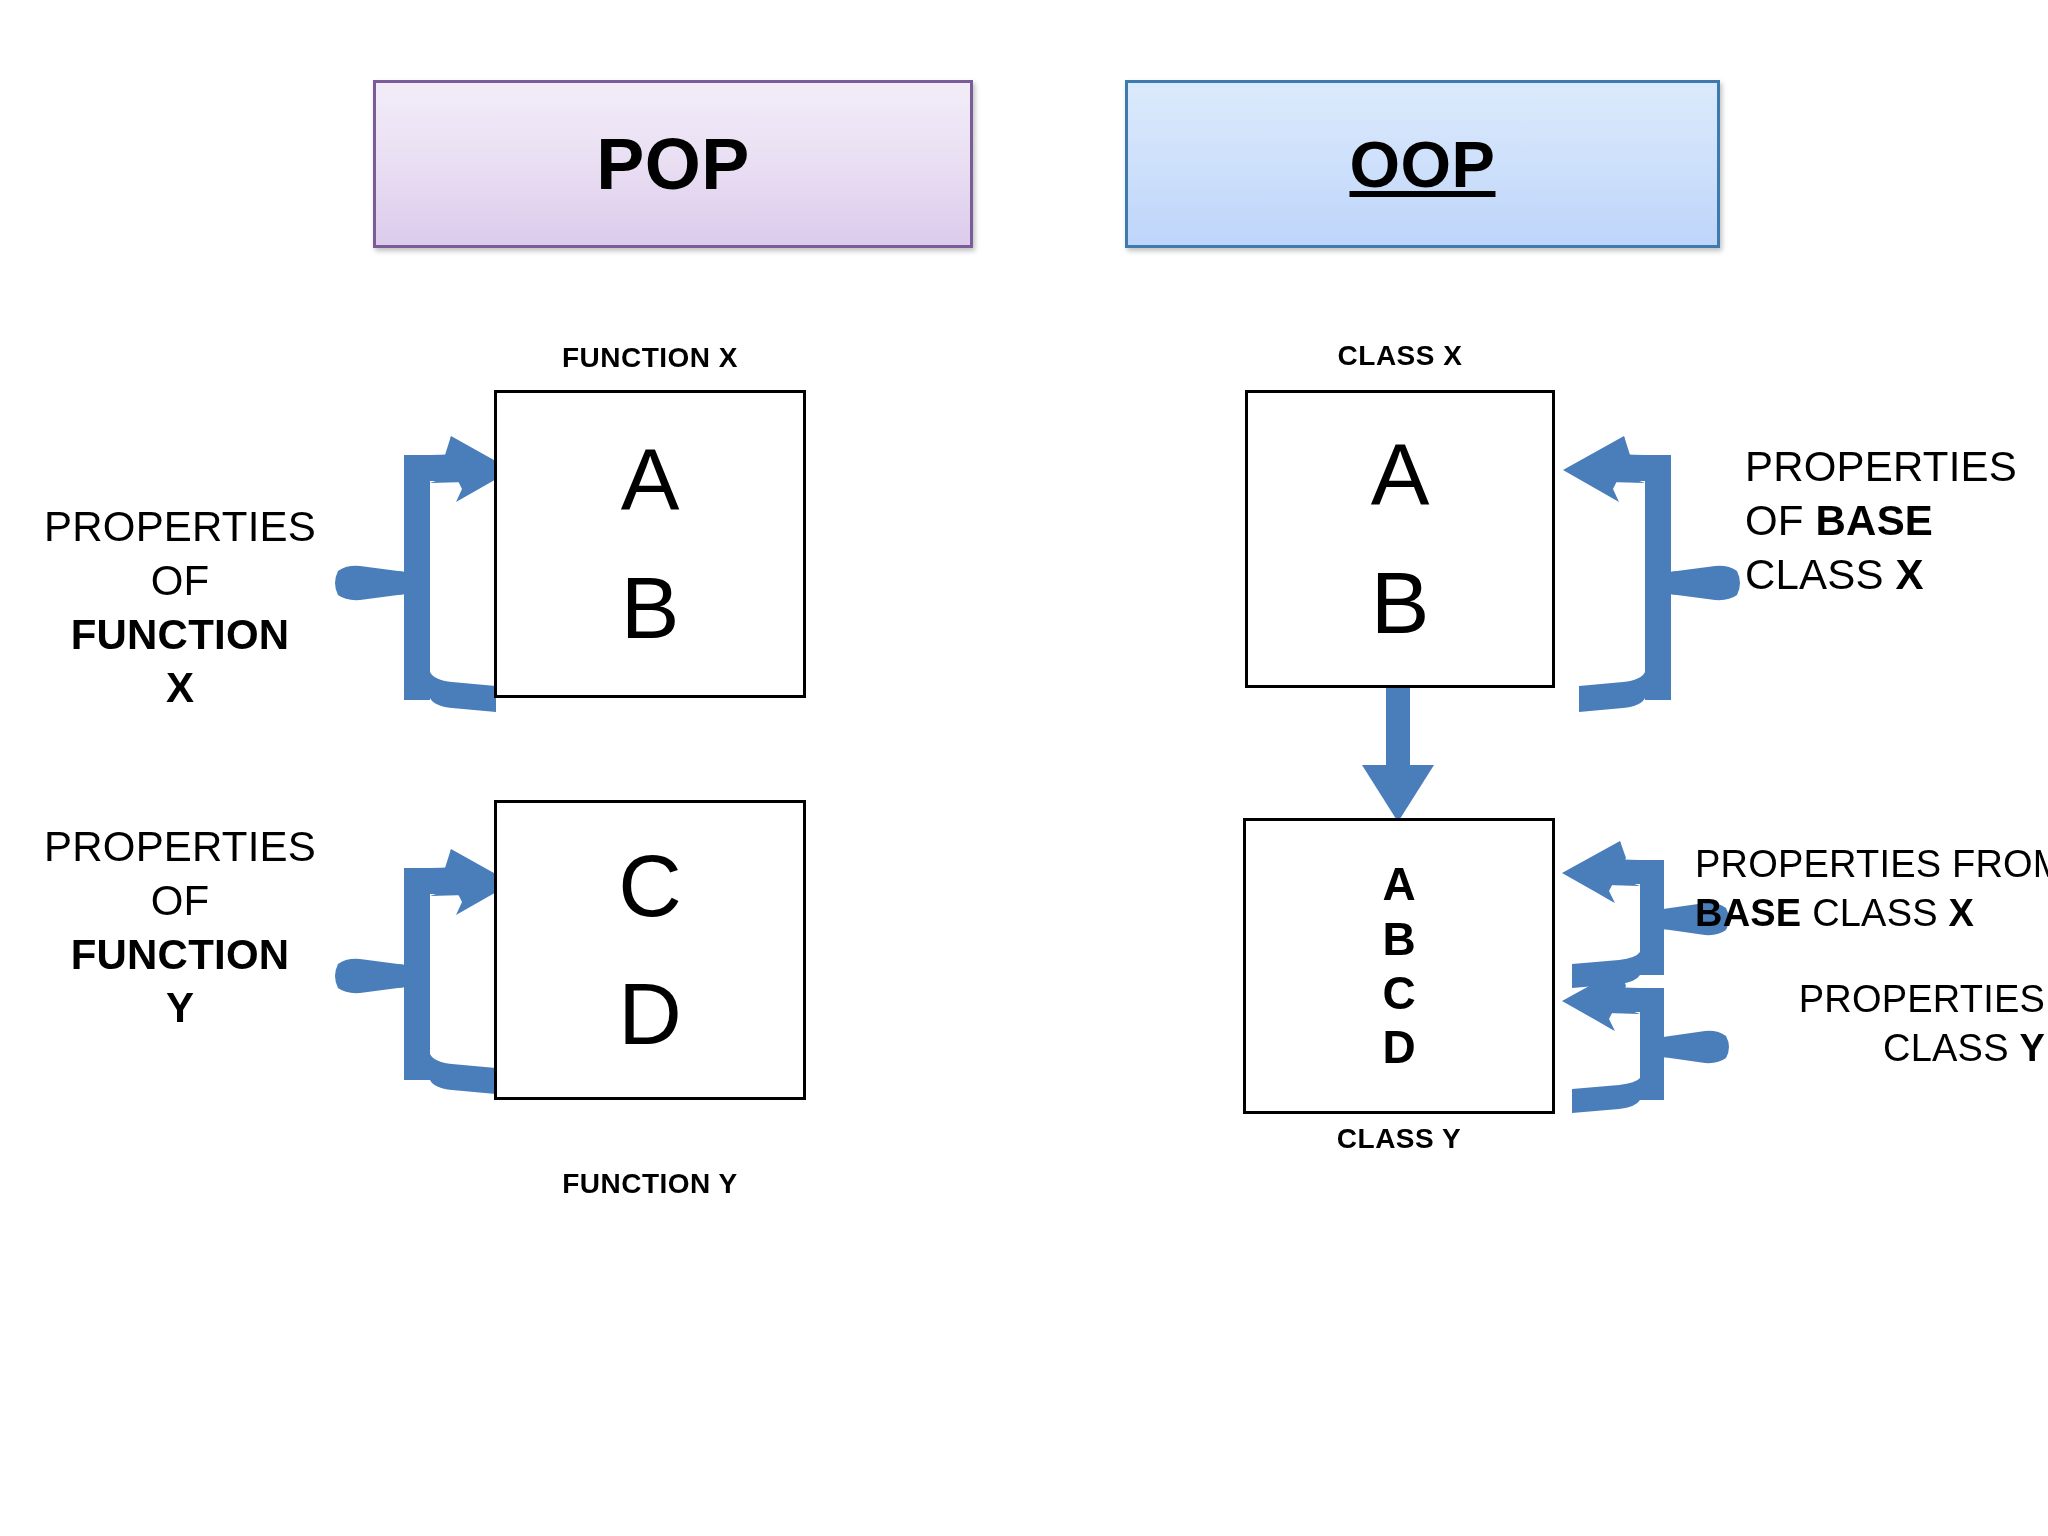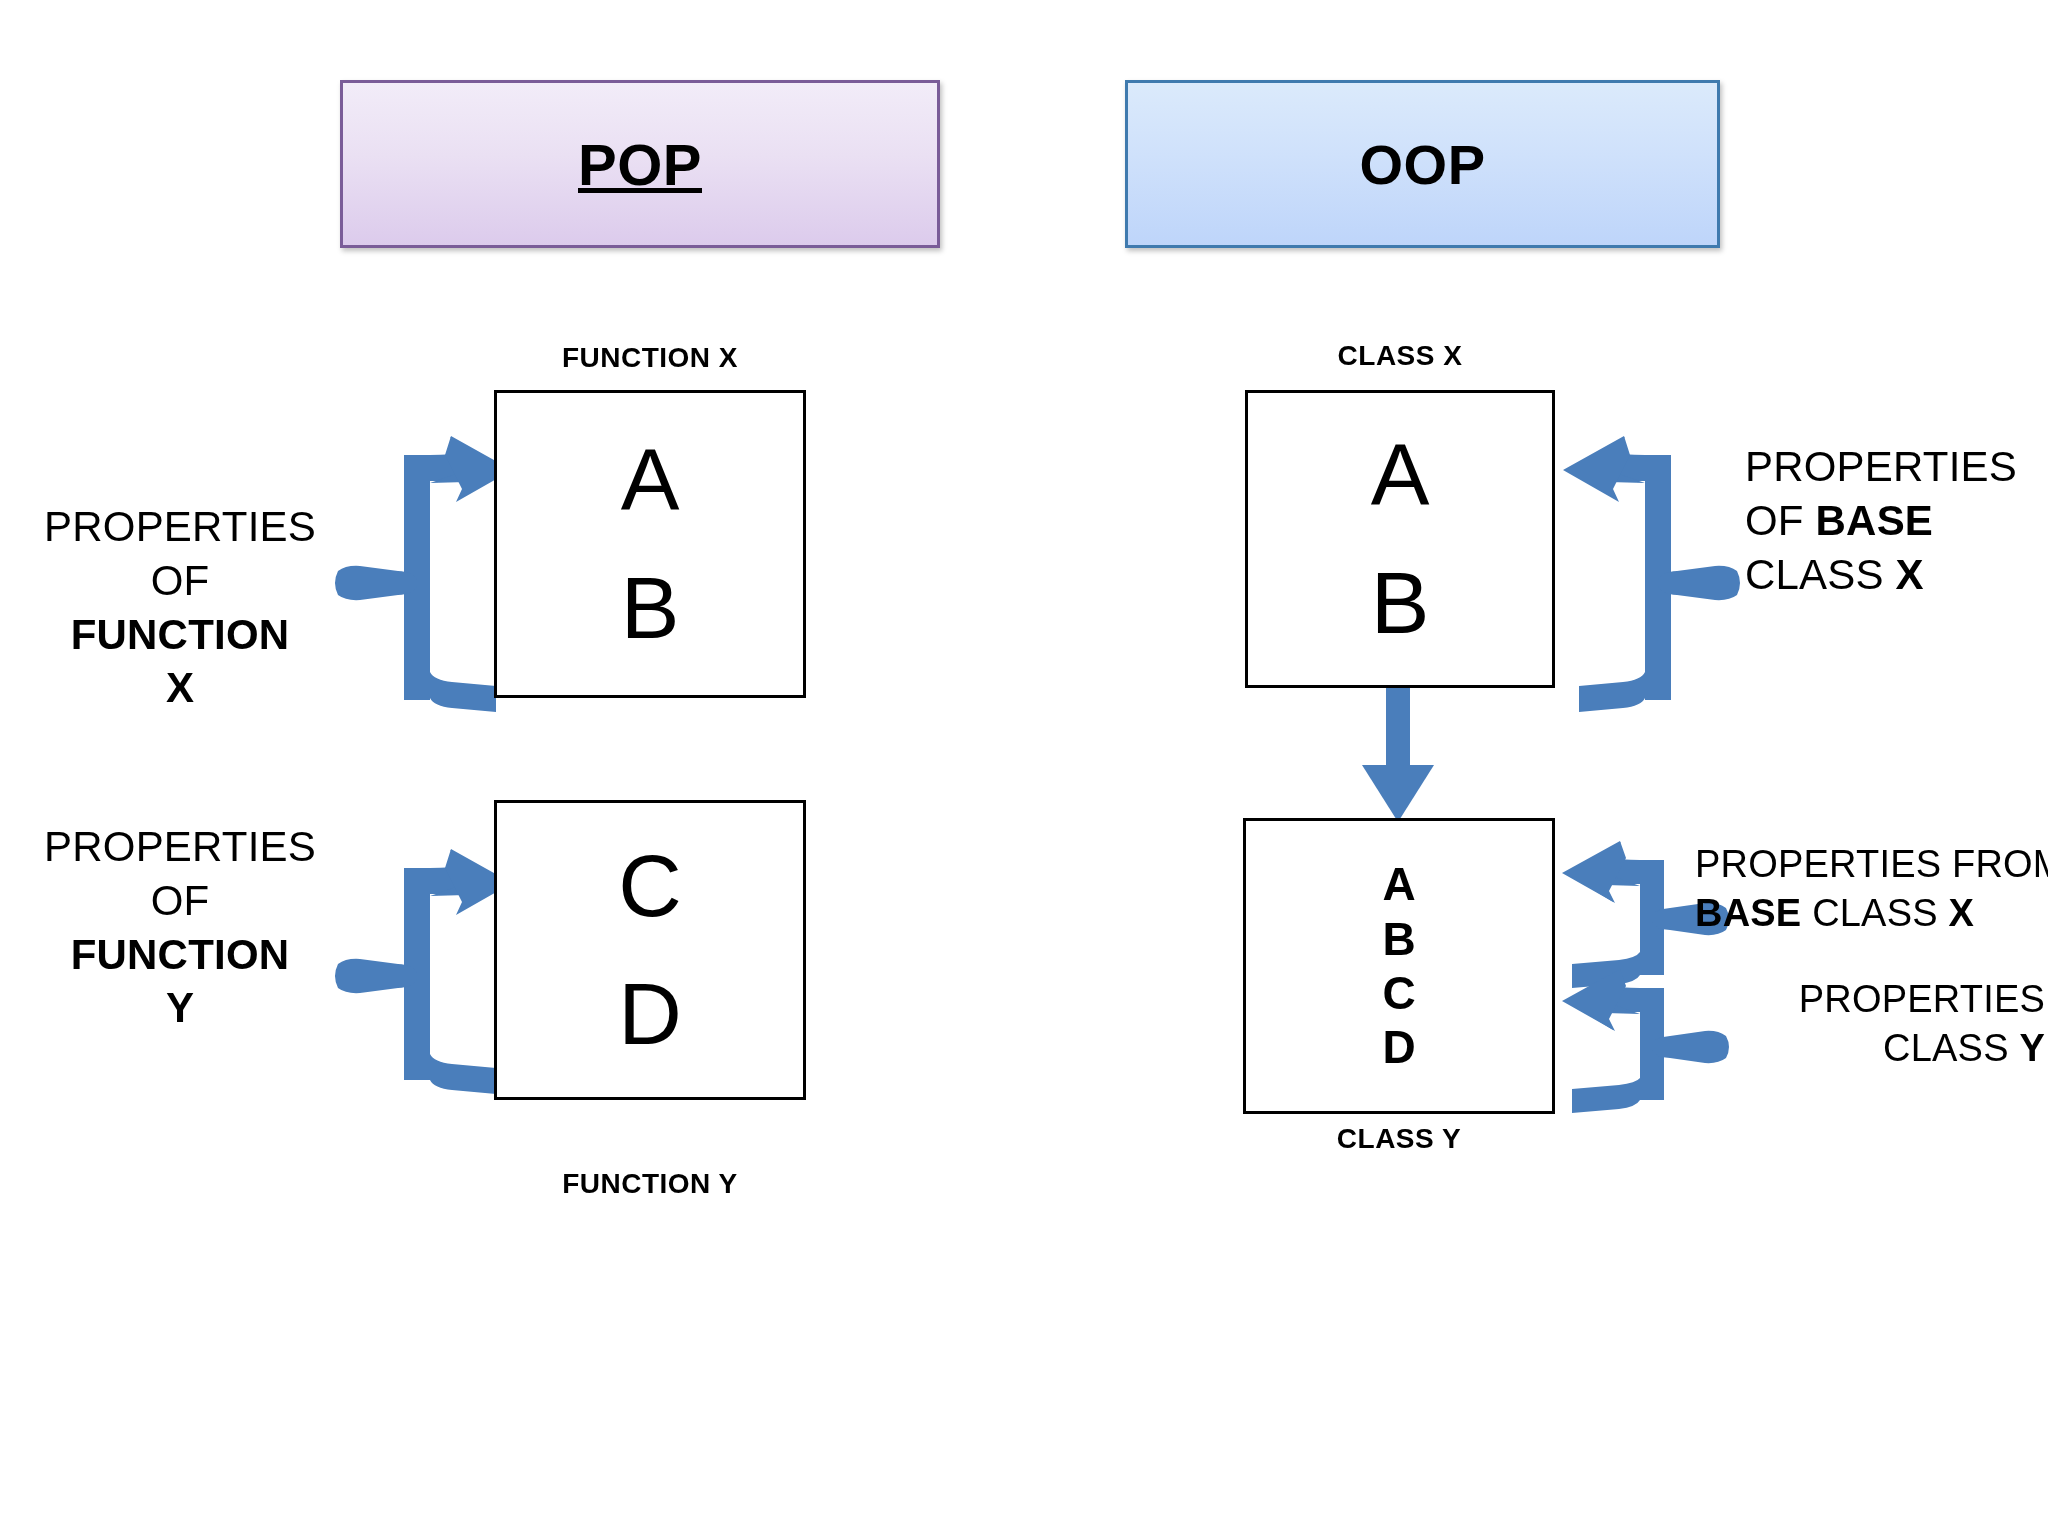--- a/index.html
+++ b/index.html
@@ -23,39 +23,39 @@
   .banner {
     position: absolute;
     box-sizing: border-box;
     display: flex;
     align-items: center;
     justify-content: center;
     font-weight: bold;
     letter-spacing: 0.5px;
   }
   #banner-pop {
-    left: 340px;
+    left: 373px;
     top: 80px;
     width: 600px;
     height: 168px;
     border: 3px solid #7a5c98;
     background: linear-gradient(to bottom, #f2ecf8 0%, #eae0f3 45%, #dccbec 100%);
-    font-size: 58px;
+    font-size: 72px;
     box-shadow: 2px 3px 5px rgba(0,0,0,0.25);
-    text-decoration: underline;
   }
   #banner-oop {
     left: 1125px;
     top: 80px;
     width: 595px;
     height: 168px;
     border: 3px solid #3f7aae;
     background: linear-gradient(to bottom, #dbeafb 0%, #cfe1fb 45%, #bed5fa 100%);
-    font-size: 56px;
+    font-size: 65px;
     box-shadow: 2px 3px 5px rgba(0,0,0,0.25);
+    text-decoration: underline;
   }
 
   
   .entity-box {
     position: absolute;
     box-sizing: border-box;
     border: 3px solid #000000;
     background: #ffffff;
     display: flex;
     flex-direction: column;

